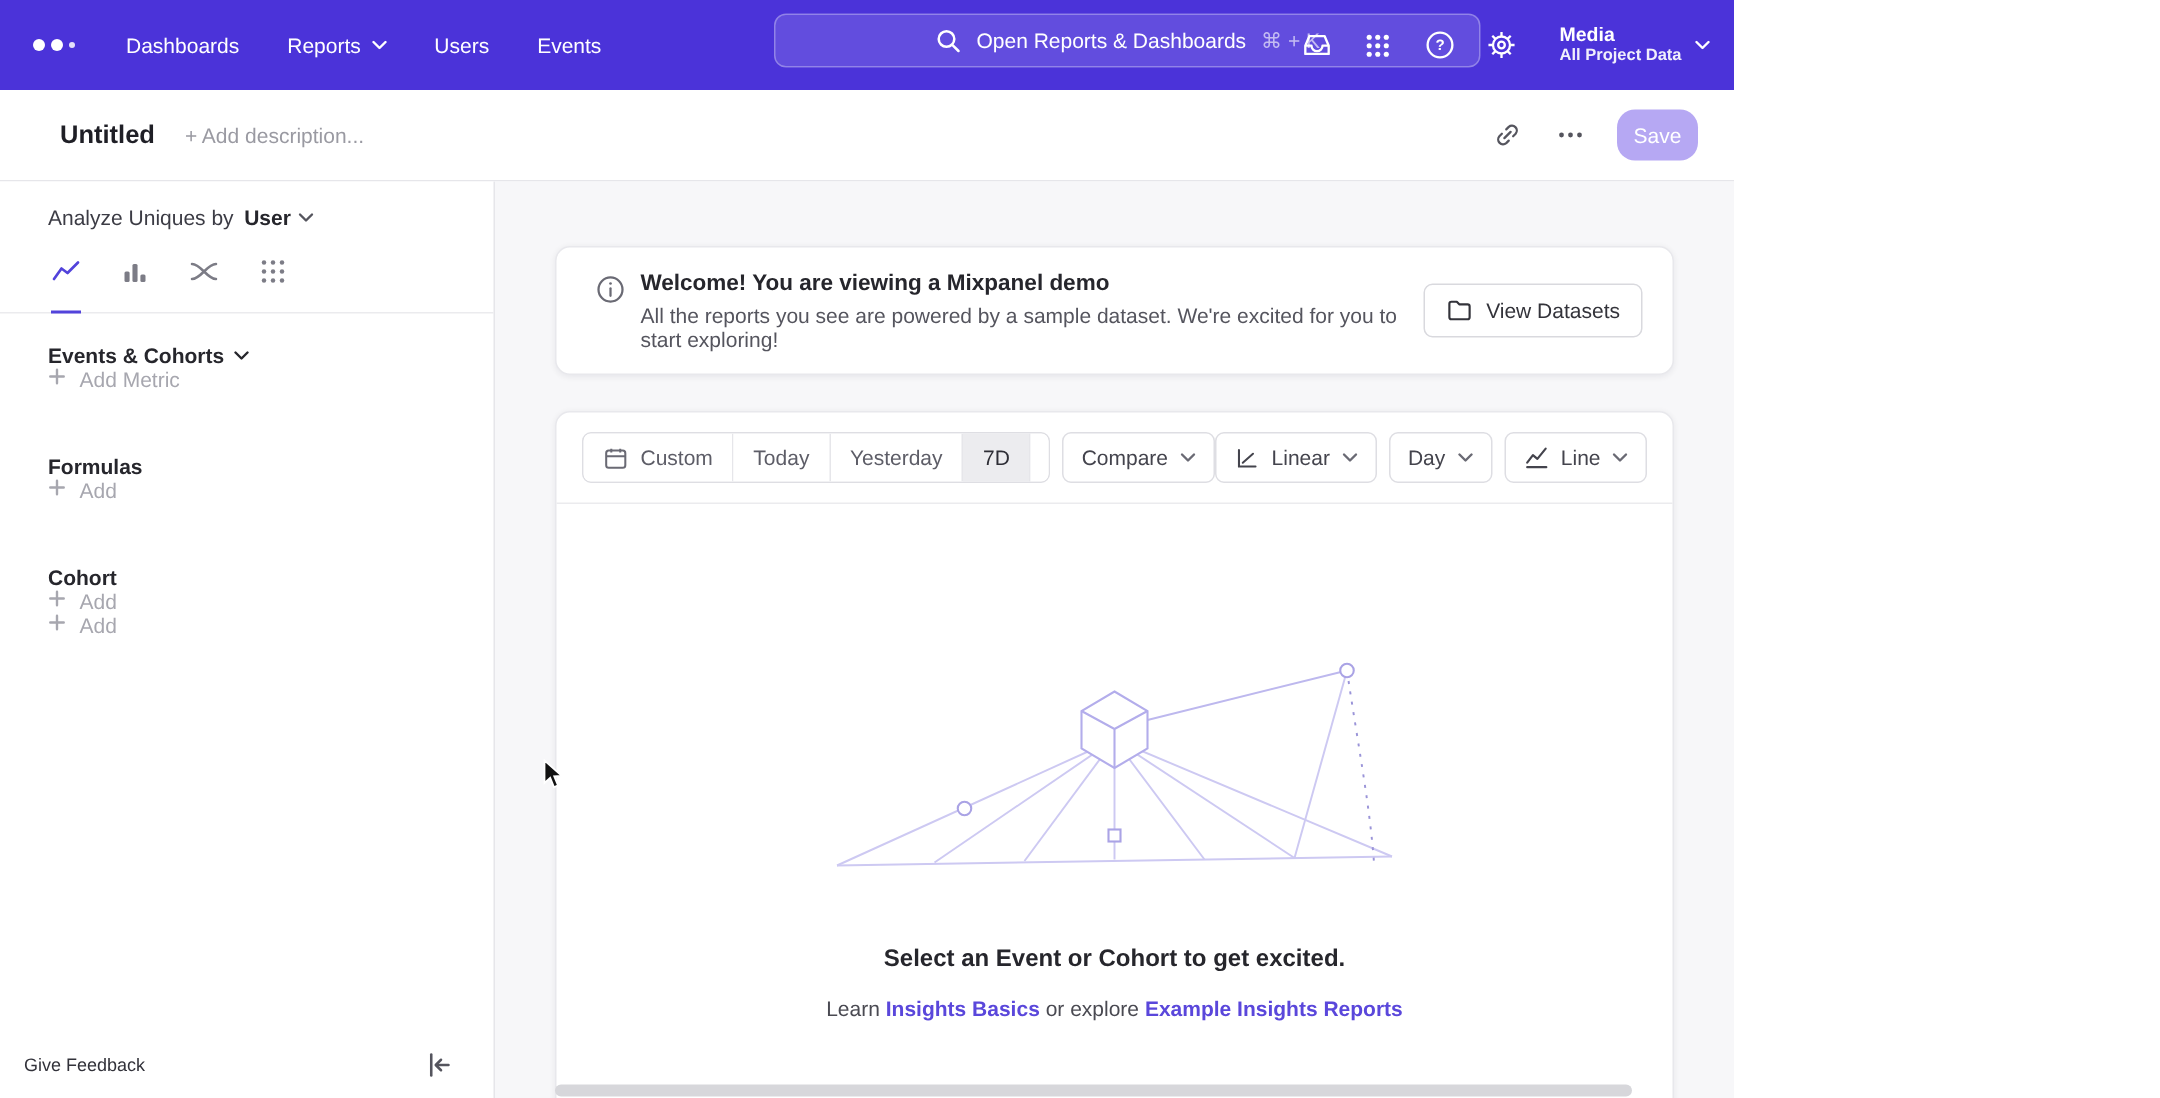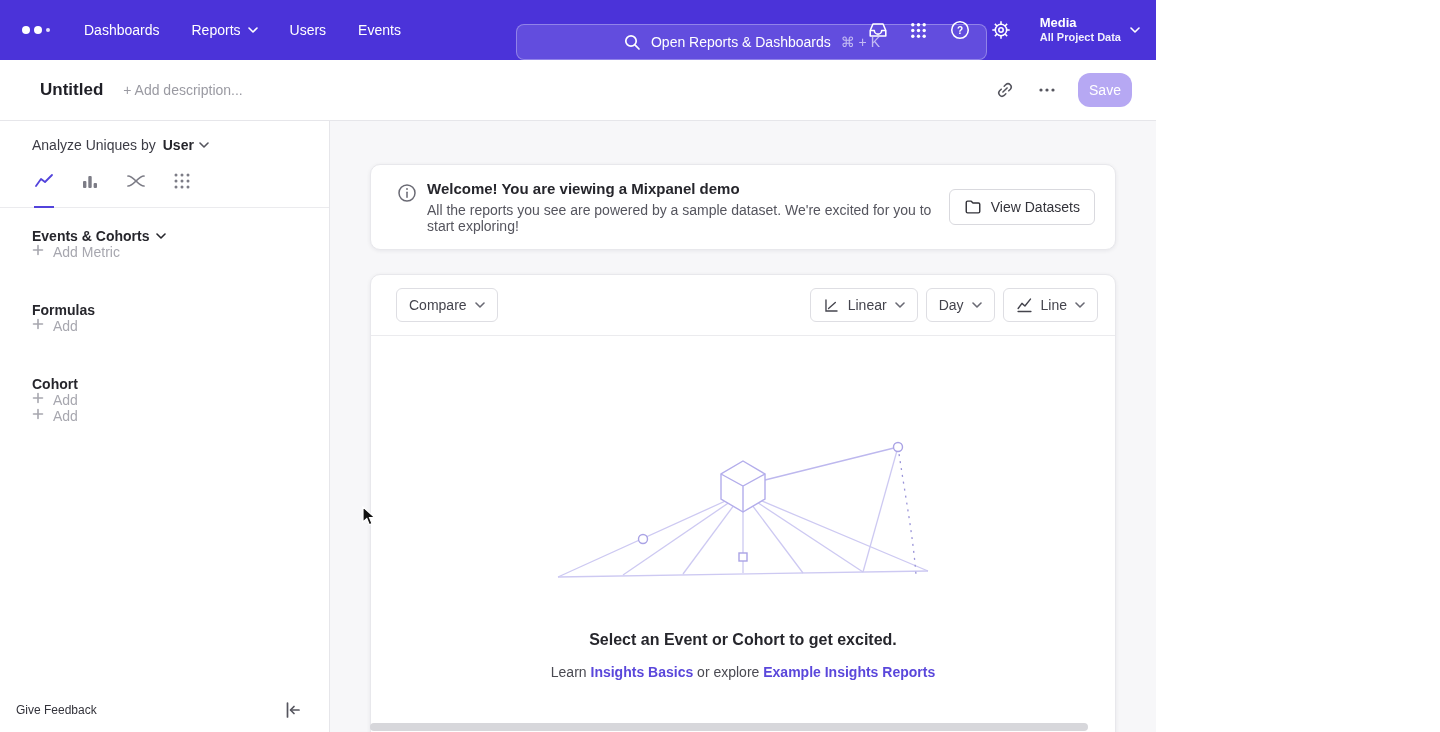--- a/index.html
+++ b/index.html
@@ -11,21 +11,21 @@
   .page{position:absolute;inset:0;width:1156px;height:732px;overflow:hidden;}
 
   
   .topnav{position:absolute;top:0;left:0;right:0;height:60px;background:var(--nav_bg,#4b33d9);color:#fff;}
   .nav-left{position:absolute;left:0;top:0;height:60px;display:flex;align-items:center;gap:32px;padding-left:22px;}
   .logo{display:flex;align-items:center;gap:4px;cursor:pointer;width:30px;}
   .logo .d1,.logo .d2{width:8px;height:8px;border-radius:50%;background:#fff;}
   .logo .d3{width:4px;height:4px;border-radius:50%;background:#fff;opacity:.85;}
   .nav-item{font-size:14px;color:#fff;display:flex;align-items:center;gap:7px;cursor:pointer;text-decoration:none;}
   .chev{flex:0 0 auto;}
-  .nav-search{position:absolute;left:516px;top:24px;width:471px;height:36px;background:rgba(255,255,255,.13);
+  .nav-search{position:absolute;left:516px;top:9px;width:471px;height:36px;background:rgba(255,255,255,.13);
     border:1px solid rgba(255,255,255,.30);border-radius:8px;display:flex;align-items:center;justify-content:center;
     gap:10px;font-size:14px;color:#fff;cursor:text;}
   .nav-search .shortcut{color:rgba(255,255,255,.62);}
   .nav-right{position:absolute;right:16px;top:0;height:60px;display:flex;align-items:center;gap:17px;}
   .nav-icon{width:24px;height:24px;display:flex;align-items:center;justify-content:center;color:#fff;cursor:pointer;}
   .project{display:flex;align-items:center;gap:9px;margin-left:10px;cursor:pointer;}
   .project-name{font-size:13px;font-weight:bold;line-height:1.25;}
   .project-sub{font-size:11px;font-weight:bold;opacity:.92;line-height:1.25;}
 
   
@@ -315,20 +315,36 @@
       <button class="datasets-btn">
         <svg width="18" height="18" viewBox="0 0 20 20" fill="none" stroke="currentColor" stroke-width="1.6" stroke-linejoin="round">
             <path d="M2.5 5a1.5 1.5 0 0 1 1.5-1.5h4l2 2h6A1.5 1.5 0 0 1 17.5 7v8a1.5 1.5 0 0 1-1.5 1.5H4A1.5 1.5 0 0 1 2.5 15z"></path>
           </svg>
         <span>View Datasets</span>
       </button>
     </div>
 
     <div class="card">
       <div class="toolbar">
+        <div class="seg">
+          <span class="seg-item">
+            <svg class="cal" width="17" height="17" viewBox="0 0 20 20" fill="none" stroke="currentColor" stroke-width="1.6">
+                <rect x="2.5" y="4" width="15" height="13.5" rx="2"></rect>
+                <path d="M2.5 8.5h15M6.5 2.5v3M13.5 2.5v3"></path>
+              </svg>
+            <span>Custom</span>
+          </span>
+          <span class="seg-item">Today</span>
+          <span class="seg-item">Yesterday</span>
+          <span class="seg-item selected">7D</span>
+          <span class="seg-item">30D</span>
+          <span class="seg-item">3M</span>
+          <span class="seg-item">6M</span>
+          <span class="seg-item">12M</span>
+        </div>
         <button class="btn compare">
           <span>Compare</span>
           <svg class="chev" width="10" height="6" viewBox="0 0 10 6">
               <polyline points="1,1 5,5 9,1" fill="none" stroke="currentColor" stroke-width="1.6" stroke-linecap="round" stroke-linejoin="round"></polyline>
             </svg>
         </button>
 
         <div class="toolbar-right">
           <button class="btn">
             <svg width="17" height="17" viewBox="0 0 20 20" fill="none" stroke="currentColor" stroke-width="1.6" stroke-linecap="round">

